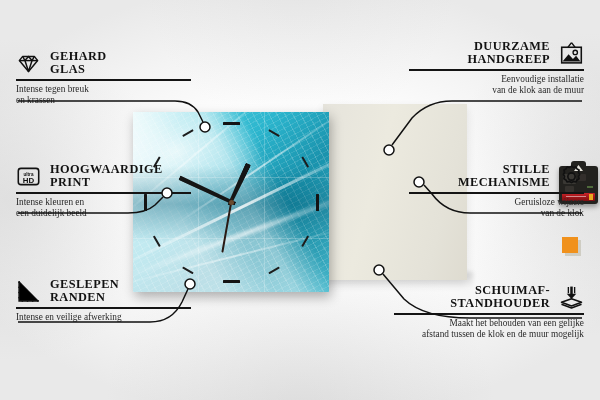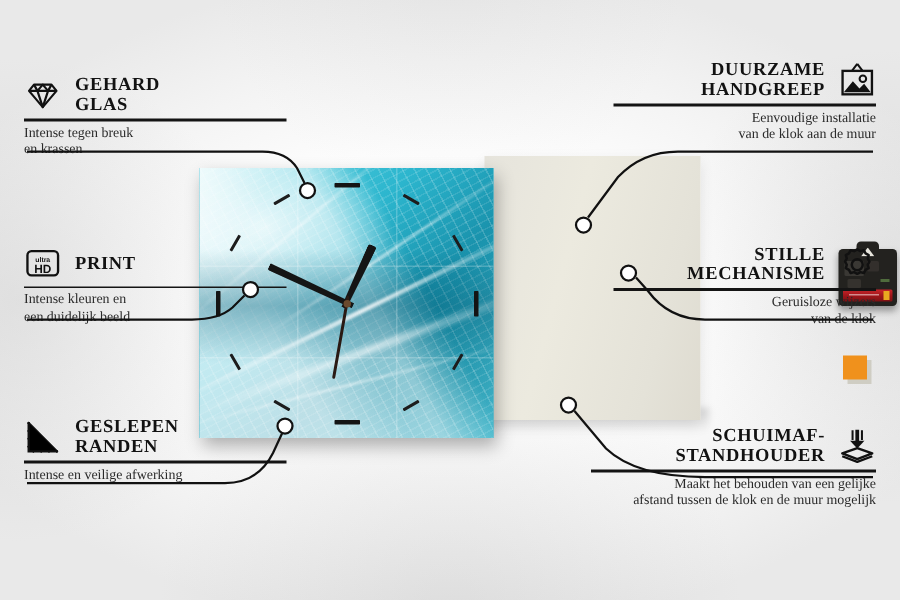--- a/index.html
+++ b/index.html
@@ -256,20 +256,21 @@
   </div>
 
   <div class="feat left" id="f-print">
     <div class="head">
       <svg class="ic" viewBox="0 0 24 24">
         <rect x="2.2" y="4.2" width="19.6" height="15.6" rx="2.6" fill="none" stroke="#111" stroke-width="1.5"></rect>
         <text x="12" y="11.3" text-anchor="middle" font-family="Liberation Sans, sans-serif" font-size="4.4" font-weight="700" fill="#111">ultra</text>
         <text x="12" y="18" text-anchor="middle" font-family="Liberation Sans, sans-serif" font-size="7.6" font-weight="700" fill="#111">HD</text>
       </svg>
       <div class="titles">
+        <div>HOOGWAARDIGE</div>
         <div>PRINT</div>
       </div>
     </div>
     <div class="rule"></div>
     <div class="desc">Intense kleuren en
 een duidelijk beeld</div>
   </div>
 
   <div class="feat left" id="f-randen">
     <div class="head">

